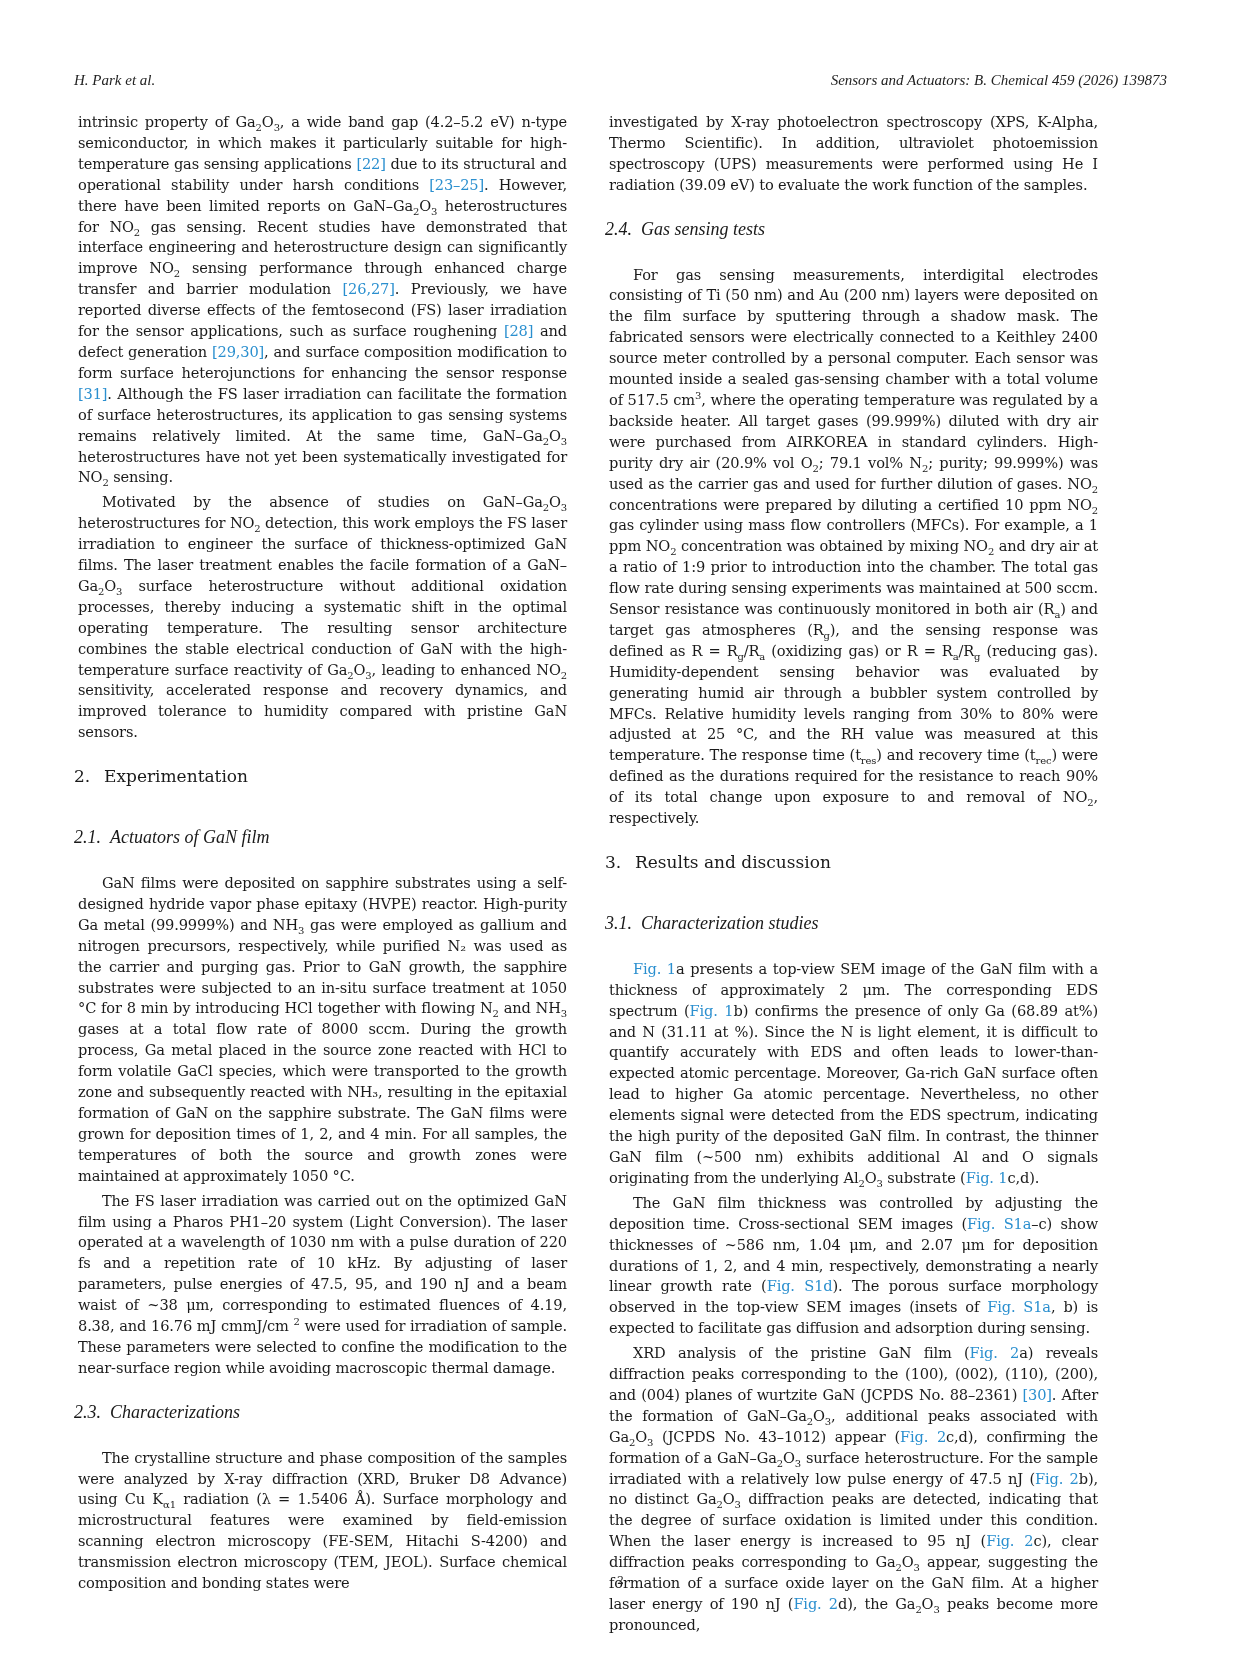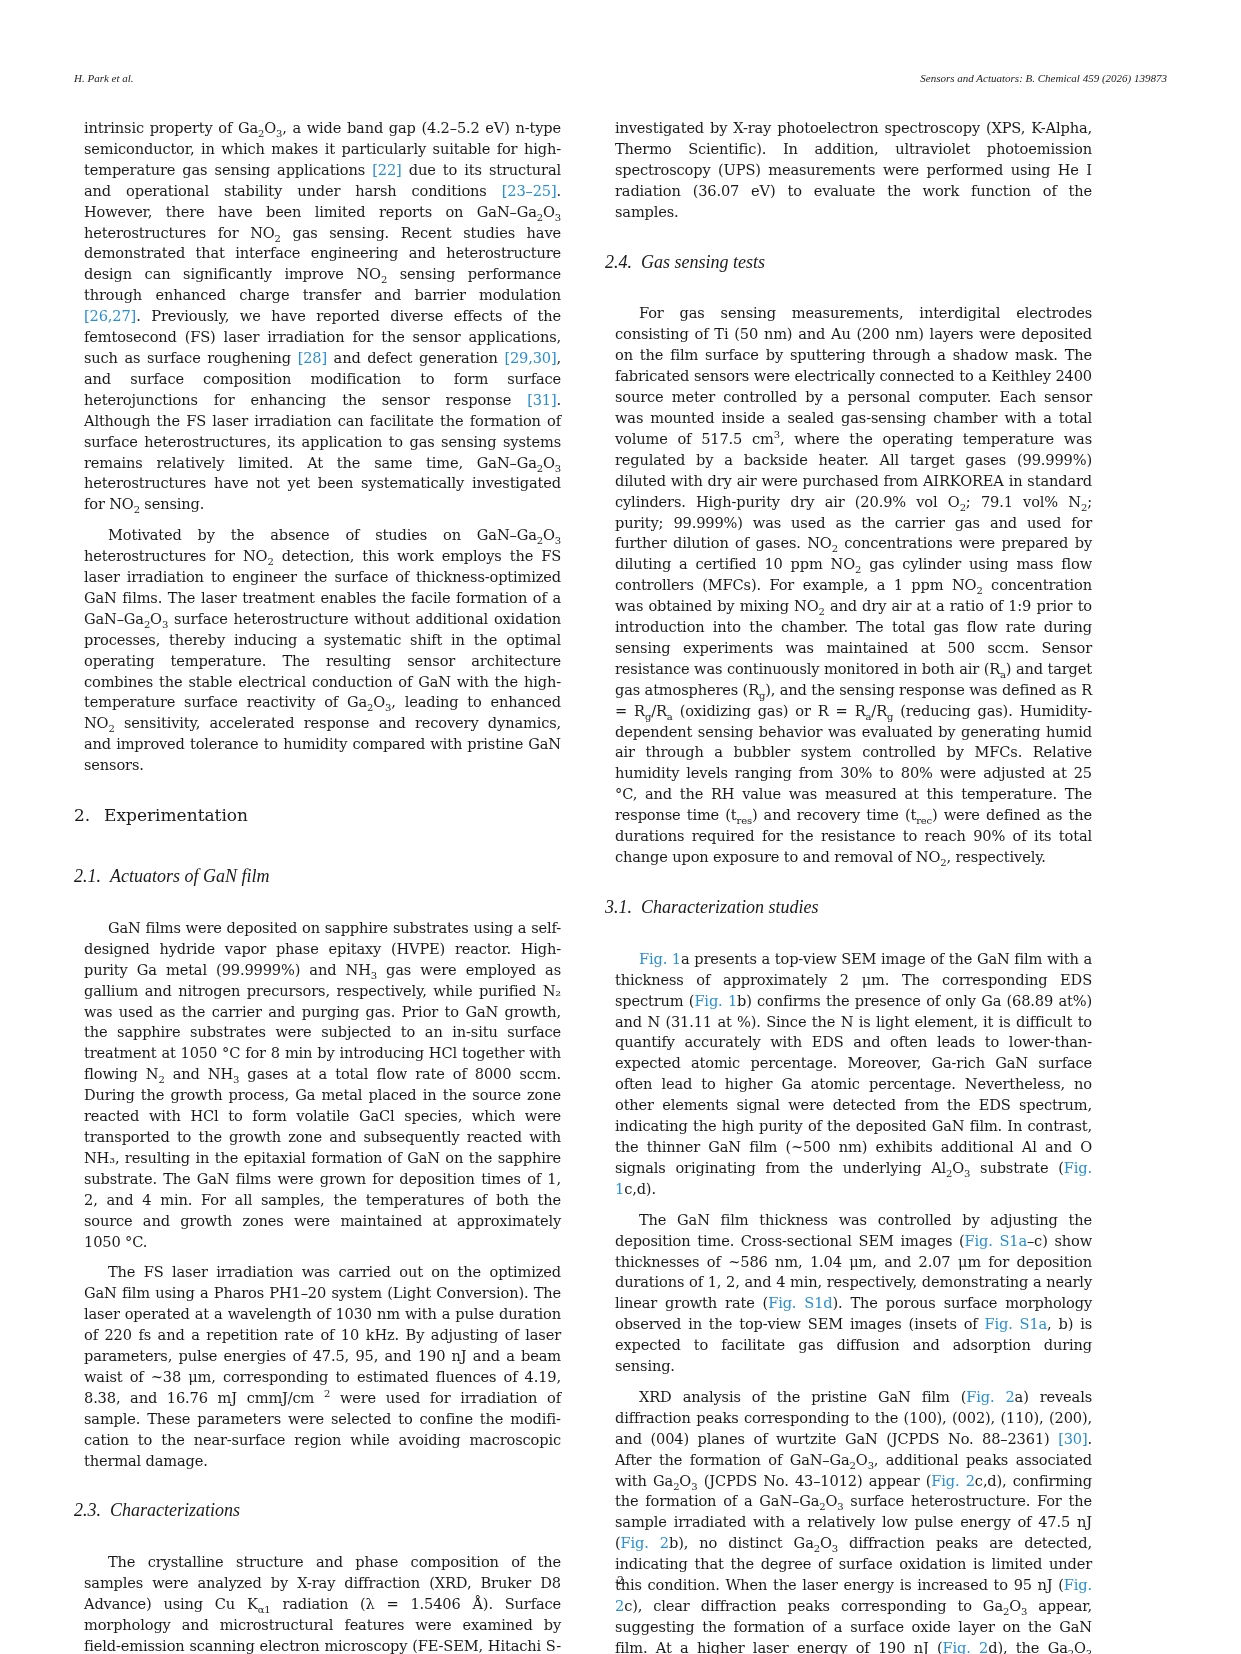--- a/index.html
+++ b/index.html
@@ -1,25 +1,25 @@
 <!DOCTYPE html>
 <html><head>
 <meta charset="utf-8">
 <style>
   html, body { margin: 0; padding: 0; background: #ffffff; }
   body { width: 1241px; height: 1654px; position: relative; overflow: hidden;
          font-family: "DejaVu Serif", "Liberation Serif", serif; color: #1a1a1a; }
   .running-head { position: absolute; top: 72px; left: 74px; right: 74px; height: 16px;
-         font-family: "Liberation Serif", serif; font-style: italic; font-size: 11px; color: #222; }
+         font-family: "Liberation Serif", serif; font-style: italic; font-size: 15px; color: #222; }
   .running-head .left { position: absolute; left: 0; top: 0; }
   .running-head .right { position: absolute; right: 0; top: 0; }
   .column { position: absolute; top: 108px; width: 497px; }
   .col-left { left: 74px; }
   .col-right { left: 605px; }
-  p.para { margin: 10px; font-size: 14.6px; line-height: 20.9px; text-align: justify;
+  p.para { margin: 4px; font-size: 14.6px; line-height: 20.9px; text-align: justify;
            hyphens: manual; letter-spacing: -0.15px; }
   p.para.indent { text-indent: 24px; }
   h2.sec { margin: 0; font-weight: normal; font-size: 17px; line-height: 20.9px;
            padding-top: 19px; padding-bottom: 21px; }
   h2.sec .num { display: inline-block; width: 30px; }
   h3.subsec { margin: 0; font-weight: normal; font-style: italic; font-size: 18px;
               font-family: "Liberation Serif", serif; line-height: 20.9px;
               padding-top: 19px; padding-bottom: 21px; }
   h3.subsec .num { display: inline-block; width: 36px; }
   .ref { color: #2a8fcf; cursor: pointer; }
@@ -39,22 +39,23 @@
     <p class="para">intrinsic property of Ga<sub>2</sub>O<sub>3</sub>, a wide band gap (4.2–5.2 eV) n-type semi­conductor, in which makes it particularly suitable for high-temperature gas sensing applications <span class="ref">[22]</span> due to its structural and operational sta­bility under harsh conditions <span class="ref">[23–25]</span>. However, there have been limited reports on GaN–Ga<sub>2</sub>O<sub>3</sub> heterostructures for NO<sub>2</sub> gas sensing. Recent studies have demonstrated that interface engineering and het­erostructure design can significantly improve NO<sub>2</sub> sensing performance through enhanced charge transfer and barrier modulation <span class="ref">[26,27]</span>. Previously, we have reported diverse effects of the femtosecond (FS) laser irradiation for the sensor applications, such as surface roughening <span class="ref">[28]</span> and defect generation <span class="ref">[29,30]</span>, and surface composition modifica­tion to form surface heterojunctions for enhancing the sensor response <span class="ref">[31]</span>. Although the FS laser irradiation can facilitate the formation of surface heterostructures, its application to gas sensing systems remains relatively limited. At the same time, GaN–Ga<sub>2</sub>O<sub>3</sub> heterostructures have not yet been systematically investigated for NO<sub>2</sub> sensing.</p>
     <p class="para indent">Motivated by the absence of studies on GaN–Ga<sub>2</sub>O<sub>3</sub> heterostructures for NO<sub>2</sub> detection, this work employs the FS laser irradiation to engineer the surface of thickness-optimized GaN films. The laser treatment en­ables the facile formation of a GaN–Ga<sub>2</sub>O<sub>3</sub> surface heterostructure without additional oxidation processes, thereby inducing a systematic shift in the optimal operating temperature. The resulting sensor archi­tecture combines the stable electrical conduction of GaN with the high-temperature surface reactivity of Ga<sub>2</sub>O<sub>3</sub>, leading to enhanced NO<sub>2</sub> sensitivity, accelerated response and recovery dynamics, and improved tolerance to humidity compared with pristine GaN sensors.</p>
     <h2 class="sec"><span class="num">2.</span><span>Experimentation</span></h2>
     <h3 class="subsec"><span class="num">2.1.</span><span>Actuators of GaN film</span></h3>
     <p class="para indent">GaN films were deposited on sapphire substrates using a self-designed hydride vapor phase epitaxy (HVPE) reactor. High-purity Ga metal (99.9999%) and NH<sub>3</sub> gas were employed as gallium and nitrogen precursors, respectively, while purified N₂ was used as the carrier and purging gas. Prior to GaN growth, the sapphire substrates were subjected to an in-situ surface treatment at 1050 °C for 8 min by introducing HCl together with flowing N<sub>2</sub> and NH<sub>3</sub> gases at a total flow rate of 8000 sccm. During the growth process, Ga metal placed in the source zone reacted with HCl to form volatile GaCl species, which were transported to the growth zone and subsequently reacted with NH₃, resulting in the epitaxial formation of GaN on the sapphire substrate. The GaN films were grown for deposition times of 1, 2, and 4 min. For all samples, the temperatures of both the source and growth zones were maintained at approximately 1050 °C.</p>
     <p class="para indent">The FS laser irradiation was carried out on the optimized GaN film using a Pharos PH1–20 system (Light Conversion). The laser operated at a wavelength of 1030 nm with a pulse duration of 220 fs and a repetition rate of 10 kHz. By adjusting of laser parameters, pulse energies of 47.5, 95, and 190 nJ and a beam waist of ~38 μm, corresponding to estimated fluences of 4.19, 8.38, and 16.76 mJ cmmJ/cm <sup>2</sup> were used for irradi­ation of sample. These parameters were selected to confine the modifi­cation to the near-surface region while avoiding macroscopic thermal damage.</p>
     <h3 class="subsec"><span class="num">2.3.</span><span>Characterizations</span></h3>
     <p class="para indent">The crystalline structure and phase composition of the samples were analyzed by X-ray diffraction (XRD, Bruker D8 Advance) using Cu K<sub>α1</sub> radiation (λ = 1.5406 Å). Surface morphology and microstructural features were examined by field-emission scanning electron microscopy (FE-SEM, Hitachi S-4200) and transmission electron microscopy (TEM, JEOL). Surface chemical composition and bonding states were</p>
   </div>
 <div class="column col-right">
-    <p class="para">investigated by X-ray photoelectron spectroscopy (XPS, K-Alpha, Thermo Scientific). In addition, ultraviolet photoemission spectroscopy (UPS) measurements were performed using He I radiation (36.07 eV) to evaluate the work function of the samples.</p>
+    <p class="para">investigated by X-ray photoelectron spectroscopy (XPS, K-Alpha, Thermo Scientific). In addition, ultraviolet photoemission spectroscopy (UPS) measurements were performed using He I radiation (39.09 eV) to evaluate the work function of the samples.</p>
     <h3 class="subsec"><span class="num">2.4.</span><span>Gas sensing tests</span></h3>
     <p class="para indent">For gas sensing measurements, interdigital electrodes consisting of Ti (50 nm) and Au (200 nm) layers were deposited on the film surface by sputtering through a shadow mask. The fabricated sensors were elec­trically connected to a Keithley 2400 source meter controlled by a personal computer. Each sensor was mounted inside a sealed gas-sensing chamber with a total volume of 517.5 cm<sup>3</sup>, where the operating tem­perature was regulated by a backside heater. All target gases (99.999%) diluted with dry air were purchased from AIRKOREA in standard cyl­inders. High-purity dry air (20.9% vol O<sub>2</sub>; 79.1 vol% N<sub>2</sub>; purity; 99.999%) was used as the carrier gas and used for further dilution of gases. NO<sub>2</sub> concentrations were prepared by diluting a certified 10 ppm NO<sub>2</sub> gas cylinder using mass flow controllers (MFCs). For example, a 1 ppm NO<sub>2</sub> concentration was obtained by mixing NO<sub>2</sub> and dry air at a ratio of 1:9 prior to introduction into the chamber. The total gas flow rate during sensing experiments was maintained at 500 sccm. Sensor resistance was continuously monitored in both air (R<sub>a</sub>) and target gas atmospheres (R<sub>g</sub>), and the sensing response was defined as R = R<sub>g</sub>/R<sub>a</sub> (oxidizing gas) or R = R<sub>a</sub>/R<sub>g</sub> (reducing gas). Humidity-dependent sensing behavior was evaluated by generating humid air through a bubbler system controlled by MFCs. Relative humidity levels ranging from 30% to 80% were adjusted at 25 °C, and the RH value was measured at this temperature. The response time (t<sub>res</sub>) and recovery time (t<sub>rec</sub>) were defined as the durations required for the resistance to reach 90% of its total change upon exposure to and removal of NO<sub>2</sub>, respectively.</p>
+    <h2 class="sec"><span class="num">3.</span><span>Results and discussion</span></h2>
     <h3 class="subsec"><span class="num">3.1.</span><span>Characterization studies</span></h3>
     <p class="para indent"><span class="ref">Fig. 1</span>a presents a top-view SEM image of the GaN film with a thickness of approximately 2 μm. The corresponding EDS spectrum (<span class="ref">Fig. 1</span>b) confirms the presence of only Ga (68.89 at%) and N (31.11 at %). Since the N is light element, it is difficult to quantify accurately with EDS and often leads to lower-than-expected atomic percentage. More­over, Ga-rich GaN surface often lead to higher Ga atomic percentage. Nevertheless, no other elements signal were detected from the EDS spectrum, indicating the high purity of the deposited GaN film. In contrast, the thinner GaN film (~500 nm) exhibits additional Al and O signals originating from the underlying Al<sub>2</sub>O<sub>3</sub> substrate (<span class="ref">Fig. 1</span>c,d).</p>
     <p class="para indent">The GaN film thickness was controlled by adjusting the deposition time. Cross-sectional SEM images (<span class="ref">Fig. S1a</span>–c) show thicknesses of ~586 nm, 1.04 μm, and 2.07 μm for deposition durations of 1, 2, and 4 min, respectively, demonstrating a nearly linear growth rate (<span class="ref">Fig. S1d</span>). The porous surface morphology observed in the top-view SEM images (insets of <span class="ref">Fig. S1a</span>, b) is expected to facilitate gas diffusion and adsorption during sensing.</p>
     <p class="para indent">XRD analysis of the pristine GaN film (<span class="ref">Fig. 2</span>a) reveals diffraction peaks corresponding to the (100), (002), (110), (200), and (004) planes of wurtzite GaN (JCPDS No. 88–2361) <span class="ref">[30]</span>. After the formation of GaN–Ga<sub>2</sub>O<sub>3</sub>, additional peaks associated with Ga<sub>2</sub>O<sub>3</sub> (JCPDS No. 43–1012) appear (<span class="ref">Fig. 2</span>c,d), confirming the formation of a GaN–Ga<sub>2</sub>O<sub>3</sub> surface heterostructure. For the sample irradiated with a relatively low pulse energy of 47.5 nJ (<span class="ref">Fig. 2</span>b), no distinct Ga<sub>2</sub>O<sub>3</sub> diffraction peaks are detected, indicating that the degree of surface oxidation is limited under this condition. When the laser energy is increased to 95 nJ (<span class="ref">Fig. 2</span>c), clear diffraction peaks corresponding to Ga<sub>2</sub>O<sub>3</sub> appear, suggesting the formation of a surface oxide layer on the GaN film. At a higher laser energy of 190 nJ (<span class="ref">Fig. 2</span>d), the Ga<sub>2</sub>O<sub>3</sub> peaks become more pronounced,</p>
   </div>
 
 <div class="page-number">2</div>
 
 </body></html>

